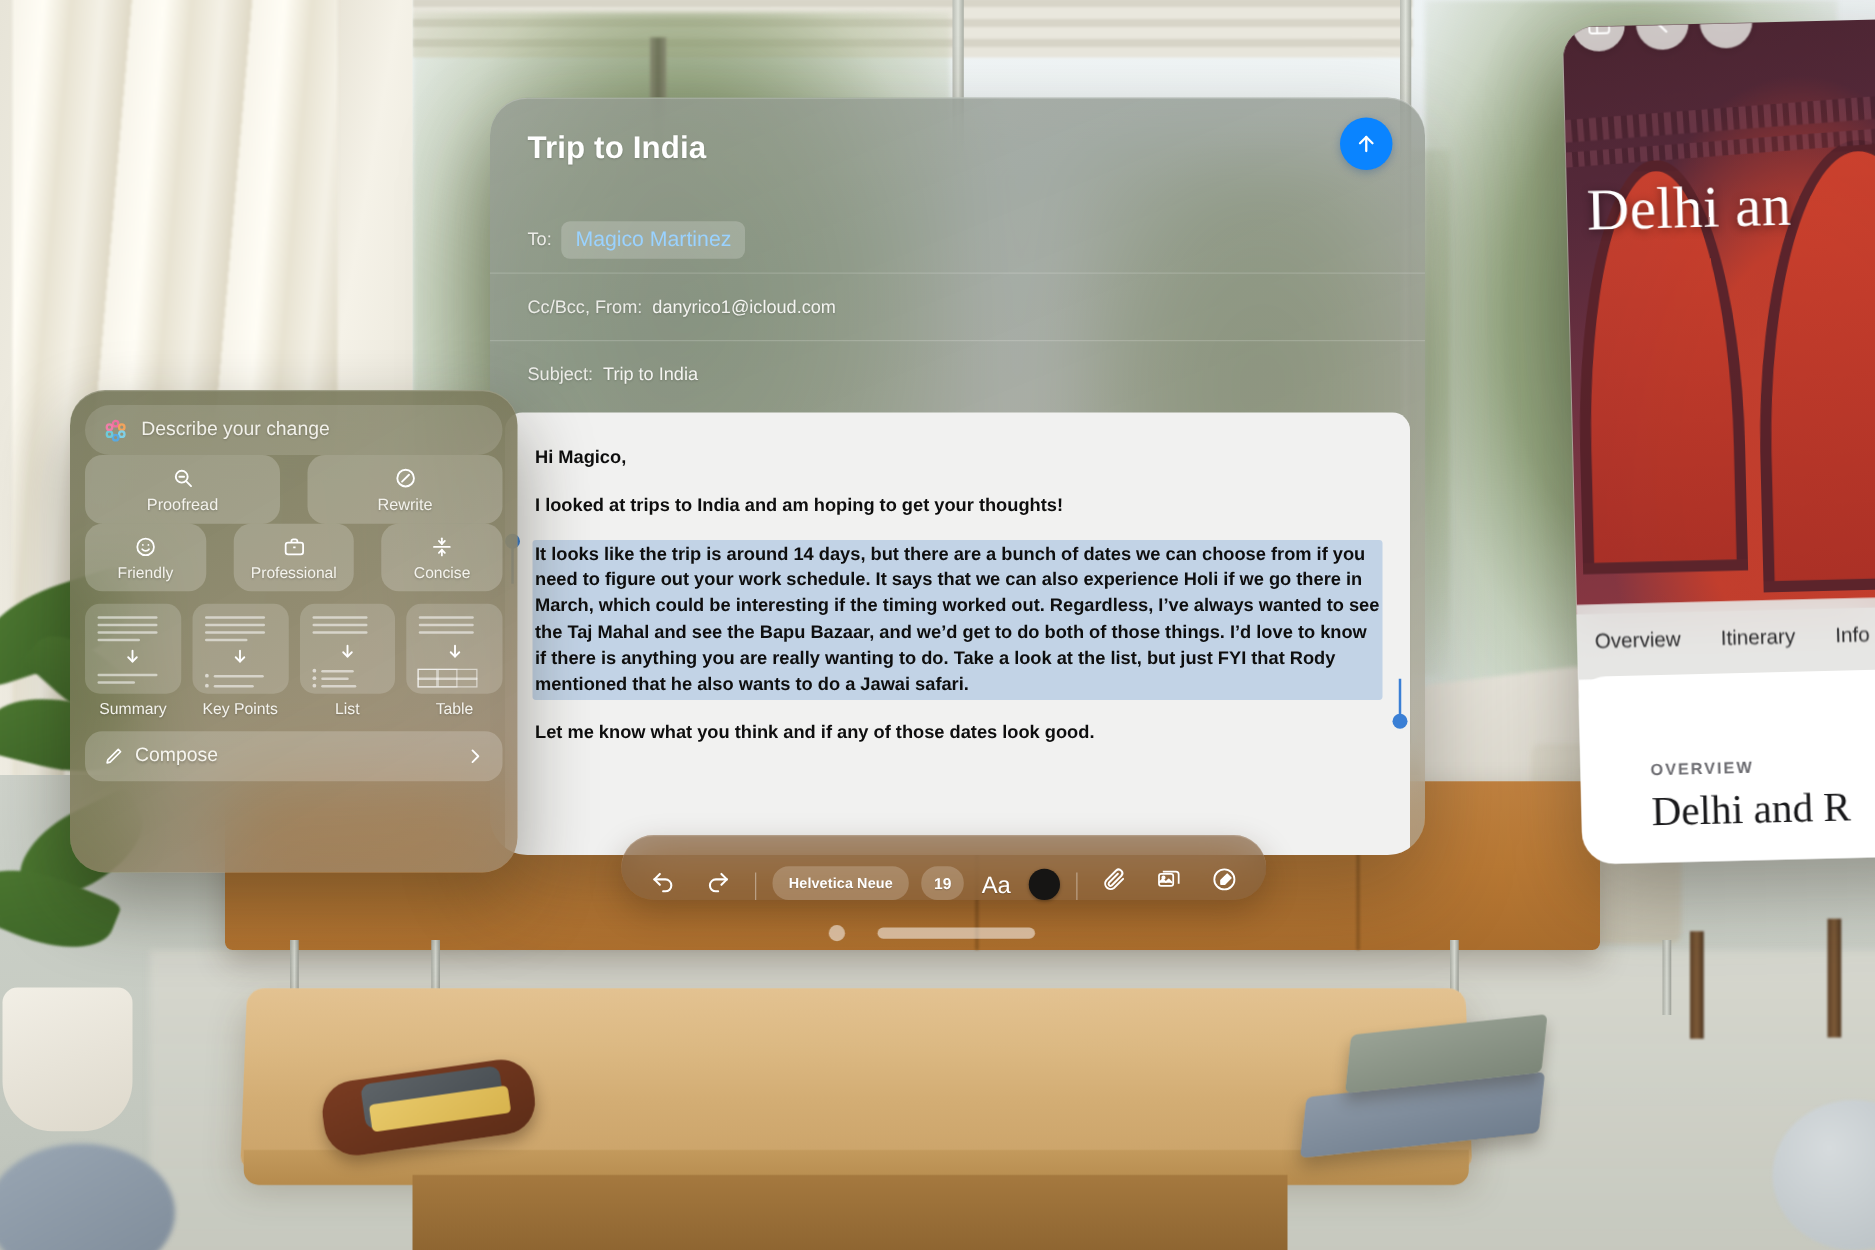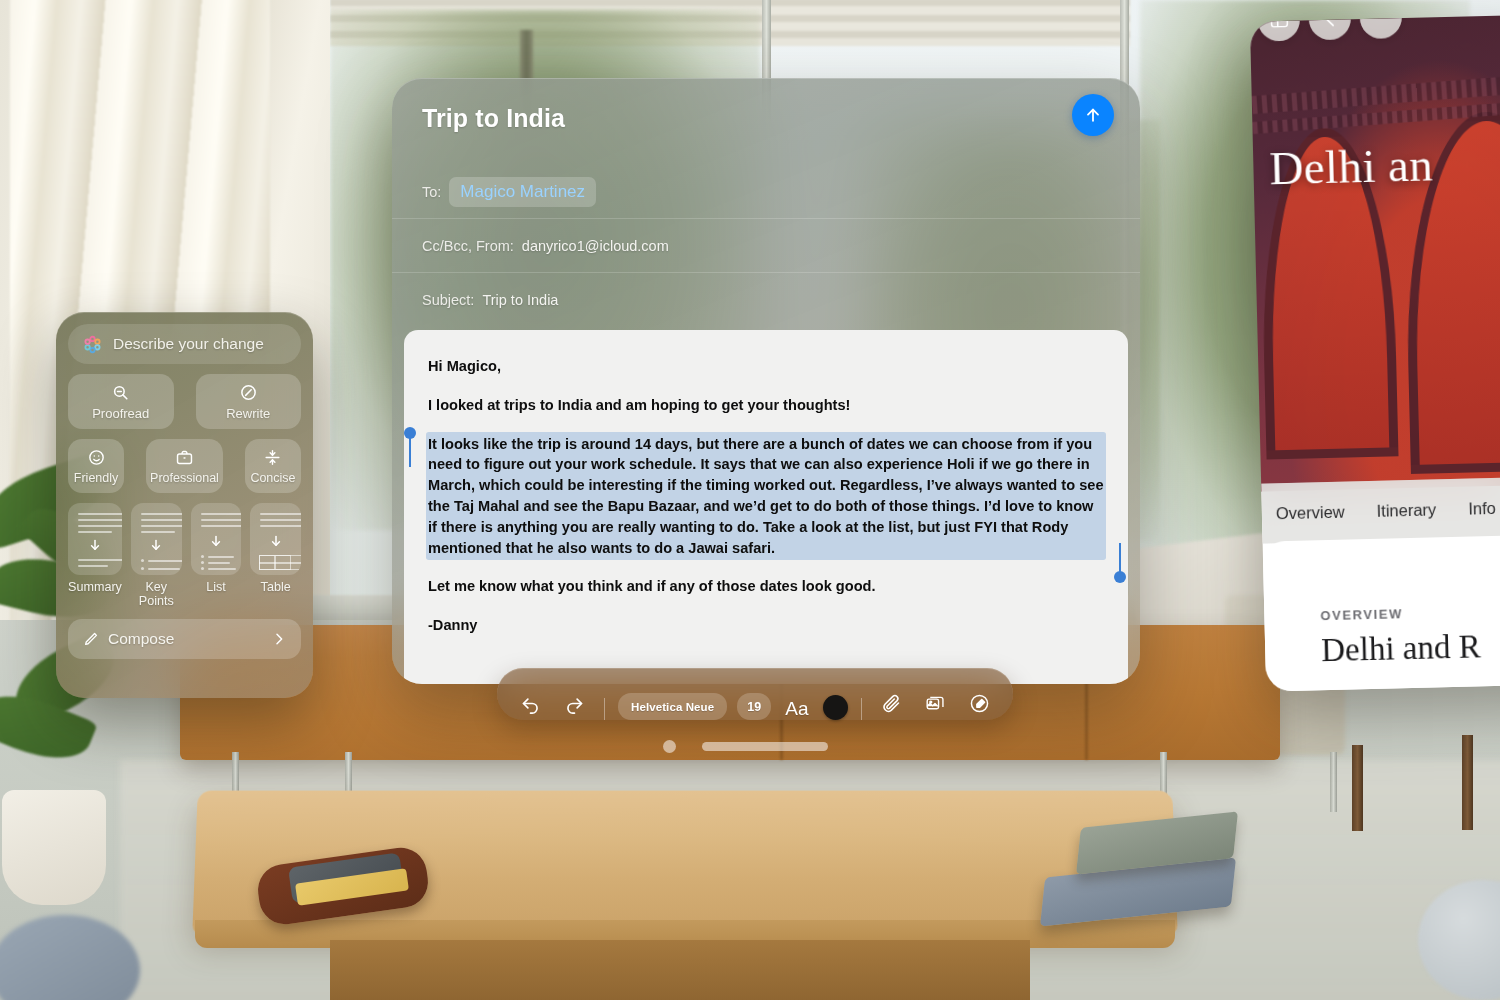--- a/index.html
+++ b/index.html
@@ -280,21 +280,21 @@
 
   
   #mail-grabber { position: absolute; left: 663px; top: 740px; display: flex; align-items: center; gap: 26px; }
   #mail-close-dot { width: 13px; height: 13px; border-radius: 50%;
     background: rgba(255,255,255,.52); cursor: pointer; }
   #mail-resize-bar { width: 126px; height: 9px; border-radius: 5px;
     background: rgba(255,255,255,.52); cursor: grab; }
 
   
   #writing-tools {
-    left: 56px; top: 312px; width: 257px; height: 386px;
+    left: 56px; top: 312px; width: 358px; height: 386px;
     border-radius: 28px; padding: 12px;
     background:
       linear-gradient(150deg,
         rgba(108,110,80,.86) 0%,
         rgba(116,116,86,.85) 26%,
         rgba(132,124,96,.84) 54%,
         rgba(148,130,104,.82) 78%,
         rgba(156,134,106,.82) 100%);
     backdrop-filter: blur(30px) saturate(150%);
     -webkit-backdrop-filter: blur(30px) saturate(150%);
@@ -302,21 +302,21 @@
   }
   #describe-field {
     height: 40px; border-radius: 20px;
     background: rgba(255,255,255,.13);
     display: flex; align-items: center; gap: 10px; padding: 0 14px;
     cursor: text; border: none; width: 100%;
   }
   #describe-placeholder { color: #f2f1ea; font-size: 15.5px;
     text-shadow: 0 1px 2px rgba(0,0,0,.22); }
 
-  .wt-grid { display: flex; gap: 22px; margin-top: 10px; }
+  .wt-grid { display: flex; gap: 22px; }
   .wt-card {
     flex: 1; border-radius: 14px; border: none; cursor: pointer;
     background: rgba(255,255,255,.20);
     display: flex; flex-direction: column; align-items: center; justify-content: center;
     gap: 4px; padding: 9px 4px 8px;
   }
   .wt-card svg { width: 19px; height: 19px; }
   .wt-card .wt-label { color: #f4f3ed; font-size: 13px;
     text-shadow: 0 1px 2px rgba(0,0,0,.24); }
   .wt-card.small .wt-label { font-size: 12.5px; }
@@ -531,21 +531,20 @@
   <div class="field-row">
     <span class="field-label">Subject:</span>
     <span class="field-value">Trip to India</span>
   </div>
 
   <div id="mail-body">
     <p>Hi Magico,</p>
     <p>I looked at trips to India and am hoping to get your thoughts!</p>
     <p class="selected">It looks like the trip is around 14 days, but there are a bunch of dates we can choose from if you need to figure out your work schedule. It says that we can also experience Holi if we go there in March, which could be interesting if the timing worked out. Regardless, I’ve always wanted to see the Taj Mahal and see the Bapu Bazaar, and we’d get to do both of those things.  I’d love to know if there is anything you are really wanting to do. Take a look at the list, but just FYI that Rody mentioned that he also wants to do a Jawai safari.</p>
     <p>Let me know what you think and if any of those dates look good.</p>
-    <p>-Danny</p>
   </div>
 
   <div class="sel-stem" style="left:17px;top:357px;height:32px;"></div>
   <div class="sel-handle" style="left:12px;top:349px;"></div>
   <div class="sel-stem" style="left:727px;top:465px;height:34px;"></div>
   <div class="sel-handle" style="left:722px;top:493px;"></div>
 </div>
 
 <div id="format-toolbar">
   <button class="tb-btn">

